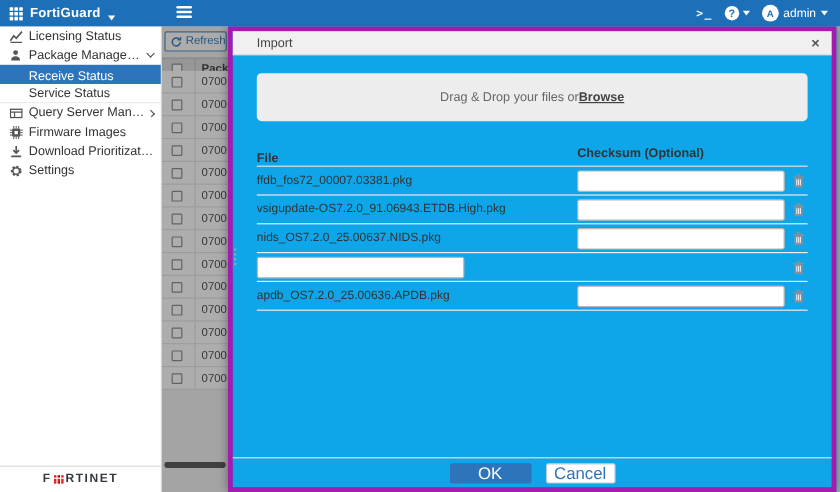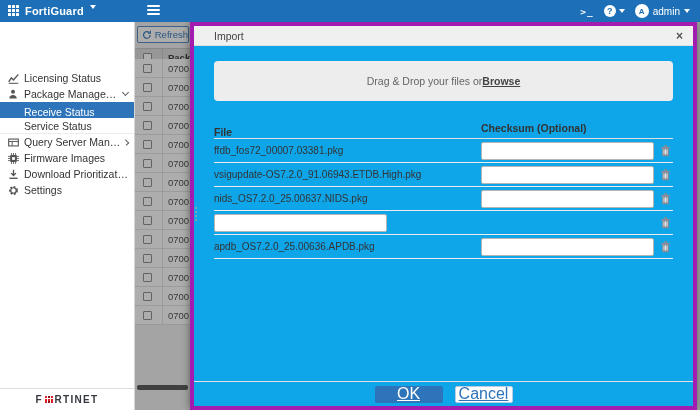--- a/index.html
+++ b/index.html
@@ -3,42 +3,42 @@
 <meta charset="utf-8">
 <style>
   * { margin:0; padding:0; box-sizing:border-box; }
   html,body { width:700px; height:410px; overflow:hidden; }
   body { font-family:"Liberation Sans", sans-serif; background:#fff; }
   .screen { position:relative; width:700px; height:410px; background:#fff; overflow:hidden; }
 
   
   .topbar { position:absolute; left:0; top:0; width:700px; height:22px; background:#1d70b8;
             display:flex; align-items:center; color:#fff; z-index:5; }
-  .brand { display:flex; align-items:flex-start; gap:6px; padding-left:8px; width:135px; cursor:pointer; }
+  .brand { display:flex; align-items:flex-end; gap:6px; padding-left:8px; width:135px; cursor:pointer; }
   .grid-icon { display:grid; grid-template-columns:repeat(3,3px); grid-template-rows:repeat(3,3px); gap:1px; }
   .grid-icon i { background:#fff; border-radius:0.5px; }
   .brand-label { font-size:11px; font-weight:bold; letter-spacing:.2px; }
   .caret-down { width:0; height:0; border-left:3.5px solid transparent; border-right:3.5px solid transparent;
                 border-top:4px solid currentColor; display:inline-block; }
   .hamburger { position:absolute; left:147px; top:5px; width:13px; cursor:pointer; }
   .hamburger i { display:block; height:2px; background:#fff; margin-bottom:2px; border-radius:1px; }
   .topbar-right { margin-left:auto; display:flex; align-items:center; gap:10px; padding-right:10px; }
   .cli { font-family:"DejaVu Sans Mono", monospace; font-size:9.5px; font-weight:bold; letter-spacing:1px; cursor:pointer; }
   .help { display:flex; align-items:center; gap:3px; cursor:pointer; }
   .help-circle { width:12px; height:12px; border-radius:50%; background:#fff; color:#1d70b8;
                  font-size:9px; font-weight:bold; display:flex; align-items:center; justify-content:center; }
   .adminbox { display:flex; align-items:center; gap:4px; cursor:pointer; }
   .avatar { width:14px; height:14px; border-radius:50%; background:#fff; color:#1d70b8;
             font-size:8px; font-weight:bold; display:flex; align-items:center; justify-content:center; }
   .admin-label { font-size:10px; }
 
   
   .sidebar { position:absolute; left:0; top:22px; width:135px; height:388px; background:#fff;
              border-right:1px solid #d5d5d5; z-index:4; display:flex; flex-direction:column; }
-  .nav { flex:1;margin-top:48px; }
+  .nav { flex:1; }
   .nav-item { display:flex; align-items:center; height:16px; padding:0 6px 0 7px; font-size:10.5px;
               color:#333; cursor:pointer; white-space:nowrap; }
   .nav-item .nicon { width:12px; height:12px; margin-right:5px; flex:0 0 12px; color:#555;
                      display:flex; align-items:center; justify-content:center; }
   .nav-item.sub { padding-left:24px; border-bottom:1px solid #ececec; }
   .nav-item.selected { background:#2d74ba; color:#fff; border-bottom:none;align-items:flex-end; }
   .nav-label { overflow:hidden; text-overflow:ellipsis; }
   .chev { width:5px; height:5px; border-right:1.4px solid #555; border-bottom:1.4px solid #555;
           display:inline-block; margin-left:auto; }
   .chev.down { transform:rotate(45deg); margin-top:-3px; }
@@ -88,22 +88,22 @@
   .file-row { display:flex; align-items:center; height:24px; border-bottom:1px solid #ececec; }
   .fname { width:267px; font-size:10px; color:#333; white-space:nowrap; overflow:hidden; }
   .checksum-input { width:173px; height:18px; border:1px solid #b5b5b5; border-radius:2px;
                     font-size:10px; padding:0 4px; font-family:"Liberation Sans", sans-serif; }
   .trash { margin-left:auto; margin-right:2px; color:#8a8f98; cursor:pointer; display:flex; }
   .grip { position:absolute; left:0px; top:50%; transform:translateY(-50%); display:flex;
           flex-direction:column; gap:2px; padding:1px; }
   .grip i { width:2px; height:2px; background:#9aa; border-radius:50%; }
   .modal-footer { flex:0 0 25px; border-top:1px solid #e2e2e2; display:flex; align-items:center;
                   justify-content:center; gap:12px; }
-  .btn { height:17px; font-size:16px; display:flex; align-items:center; justify-content:center;
-         border-radius:2px; cursor:pointer; font-family:"Liberation Sans", sans-serif;text-decoration:underline; }
+  .btn { height:17px; font-size:14px; display:flex; align-items:center; justify-content:center;
+         border-radius:2px; cursor:pointer; font-family:"Liberation Sans", sans-serif; }
   .btn-ok { width:68px; background:#2d74ba; border:1px solid #2d74ba; color:#fff; }
   .btn-cancel { width:58px; background:#fff; border:1px solid #b9cde4; color:#2d74ba; }
   svg { display:block; }
 </style>
 </head>
 <body>
 
 <div class="screen">
 
   <div class="topbar">

